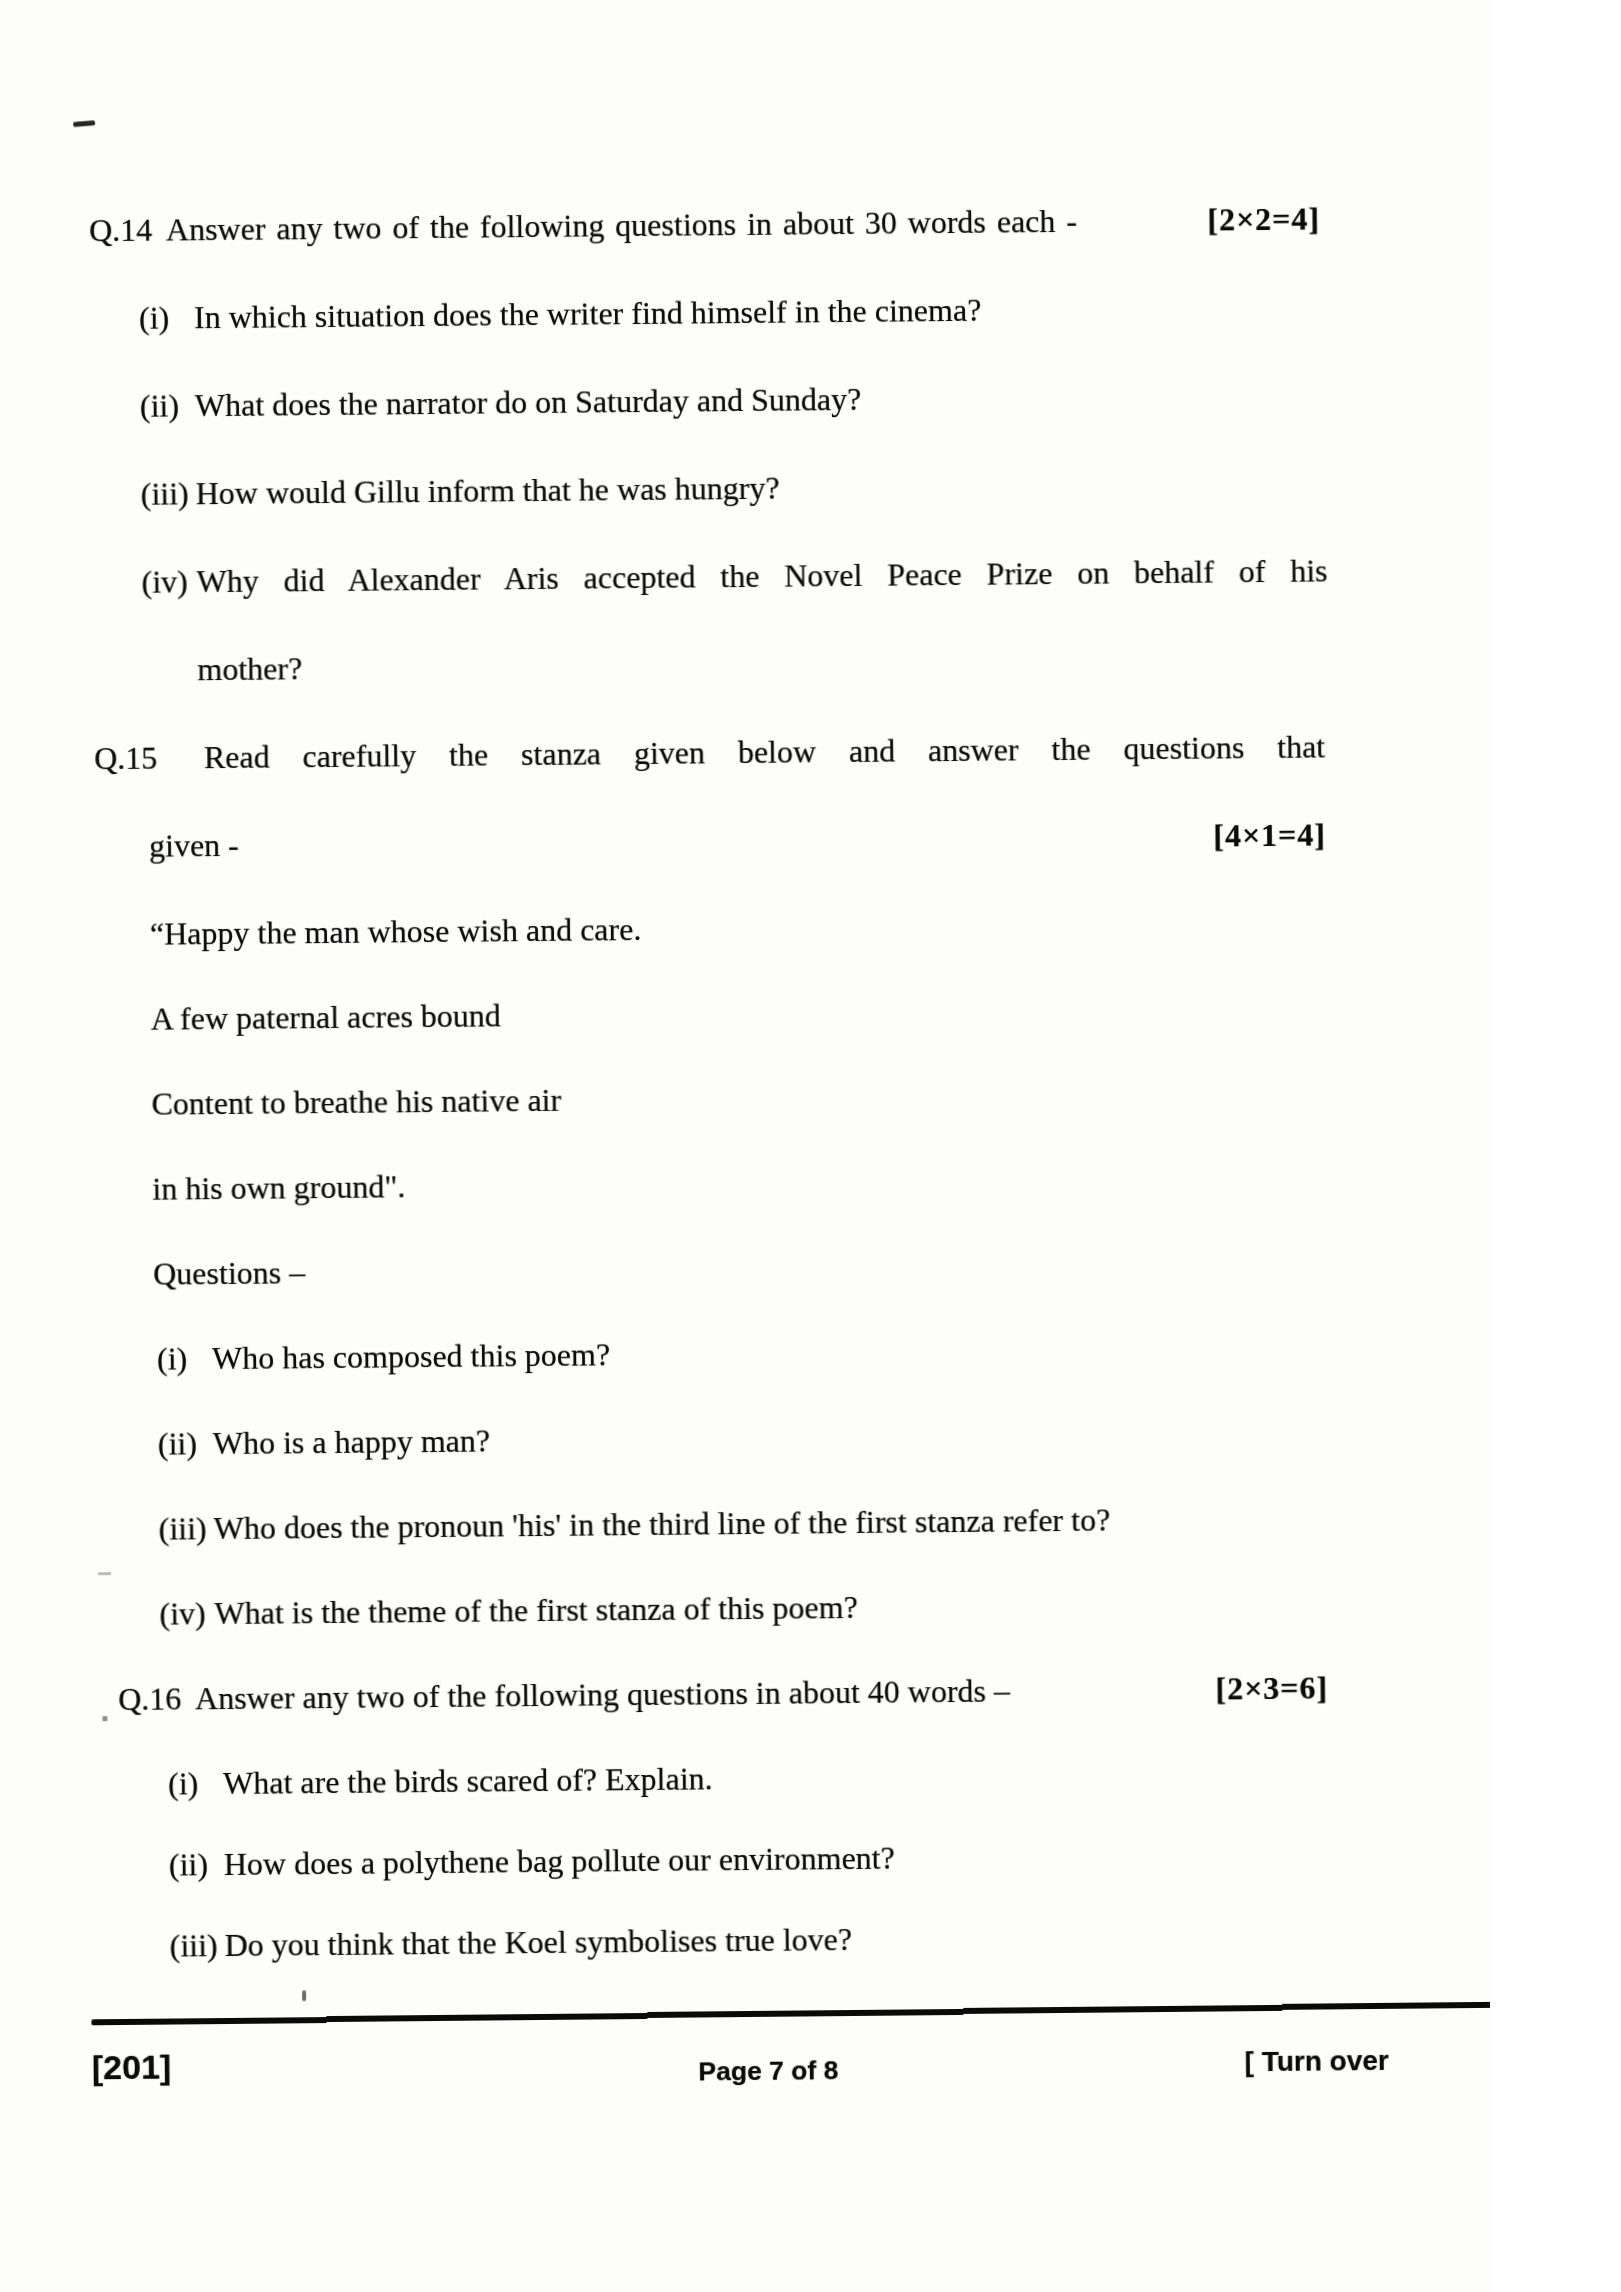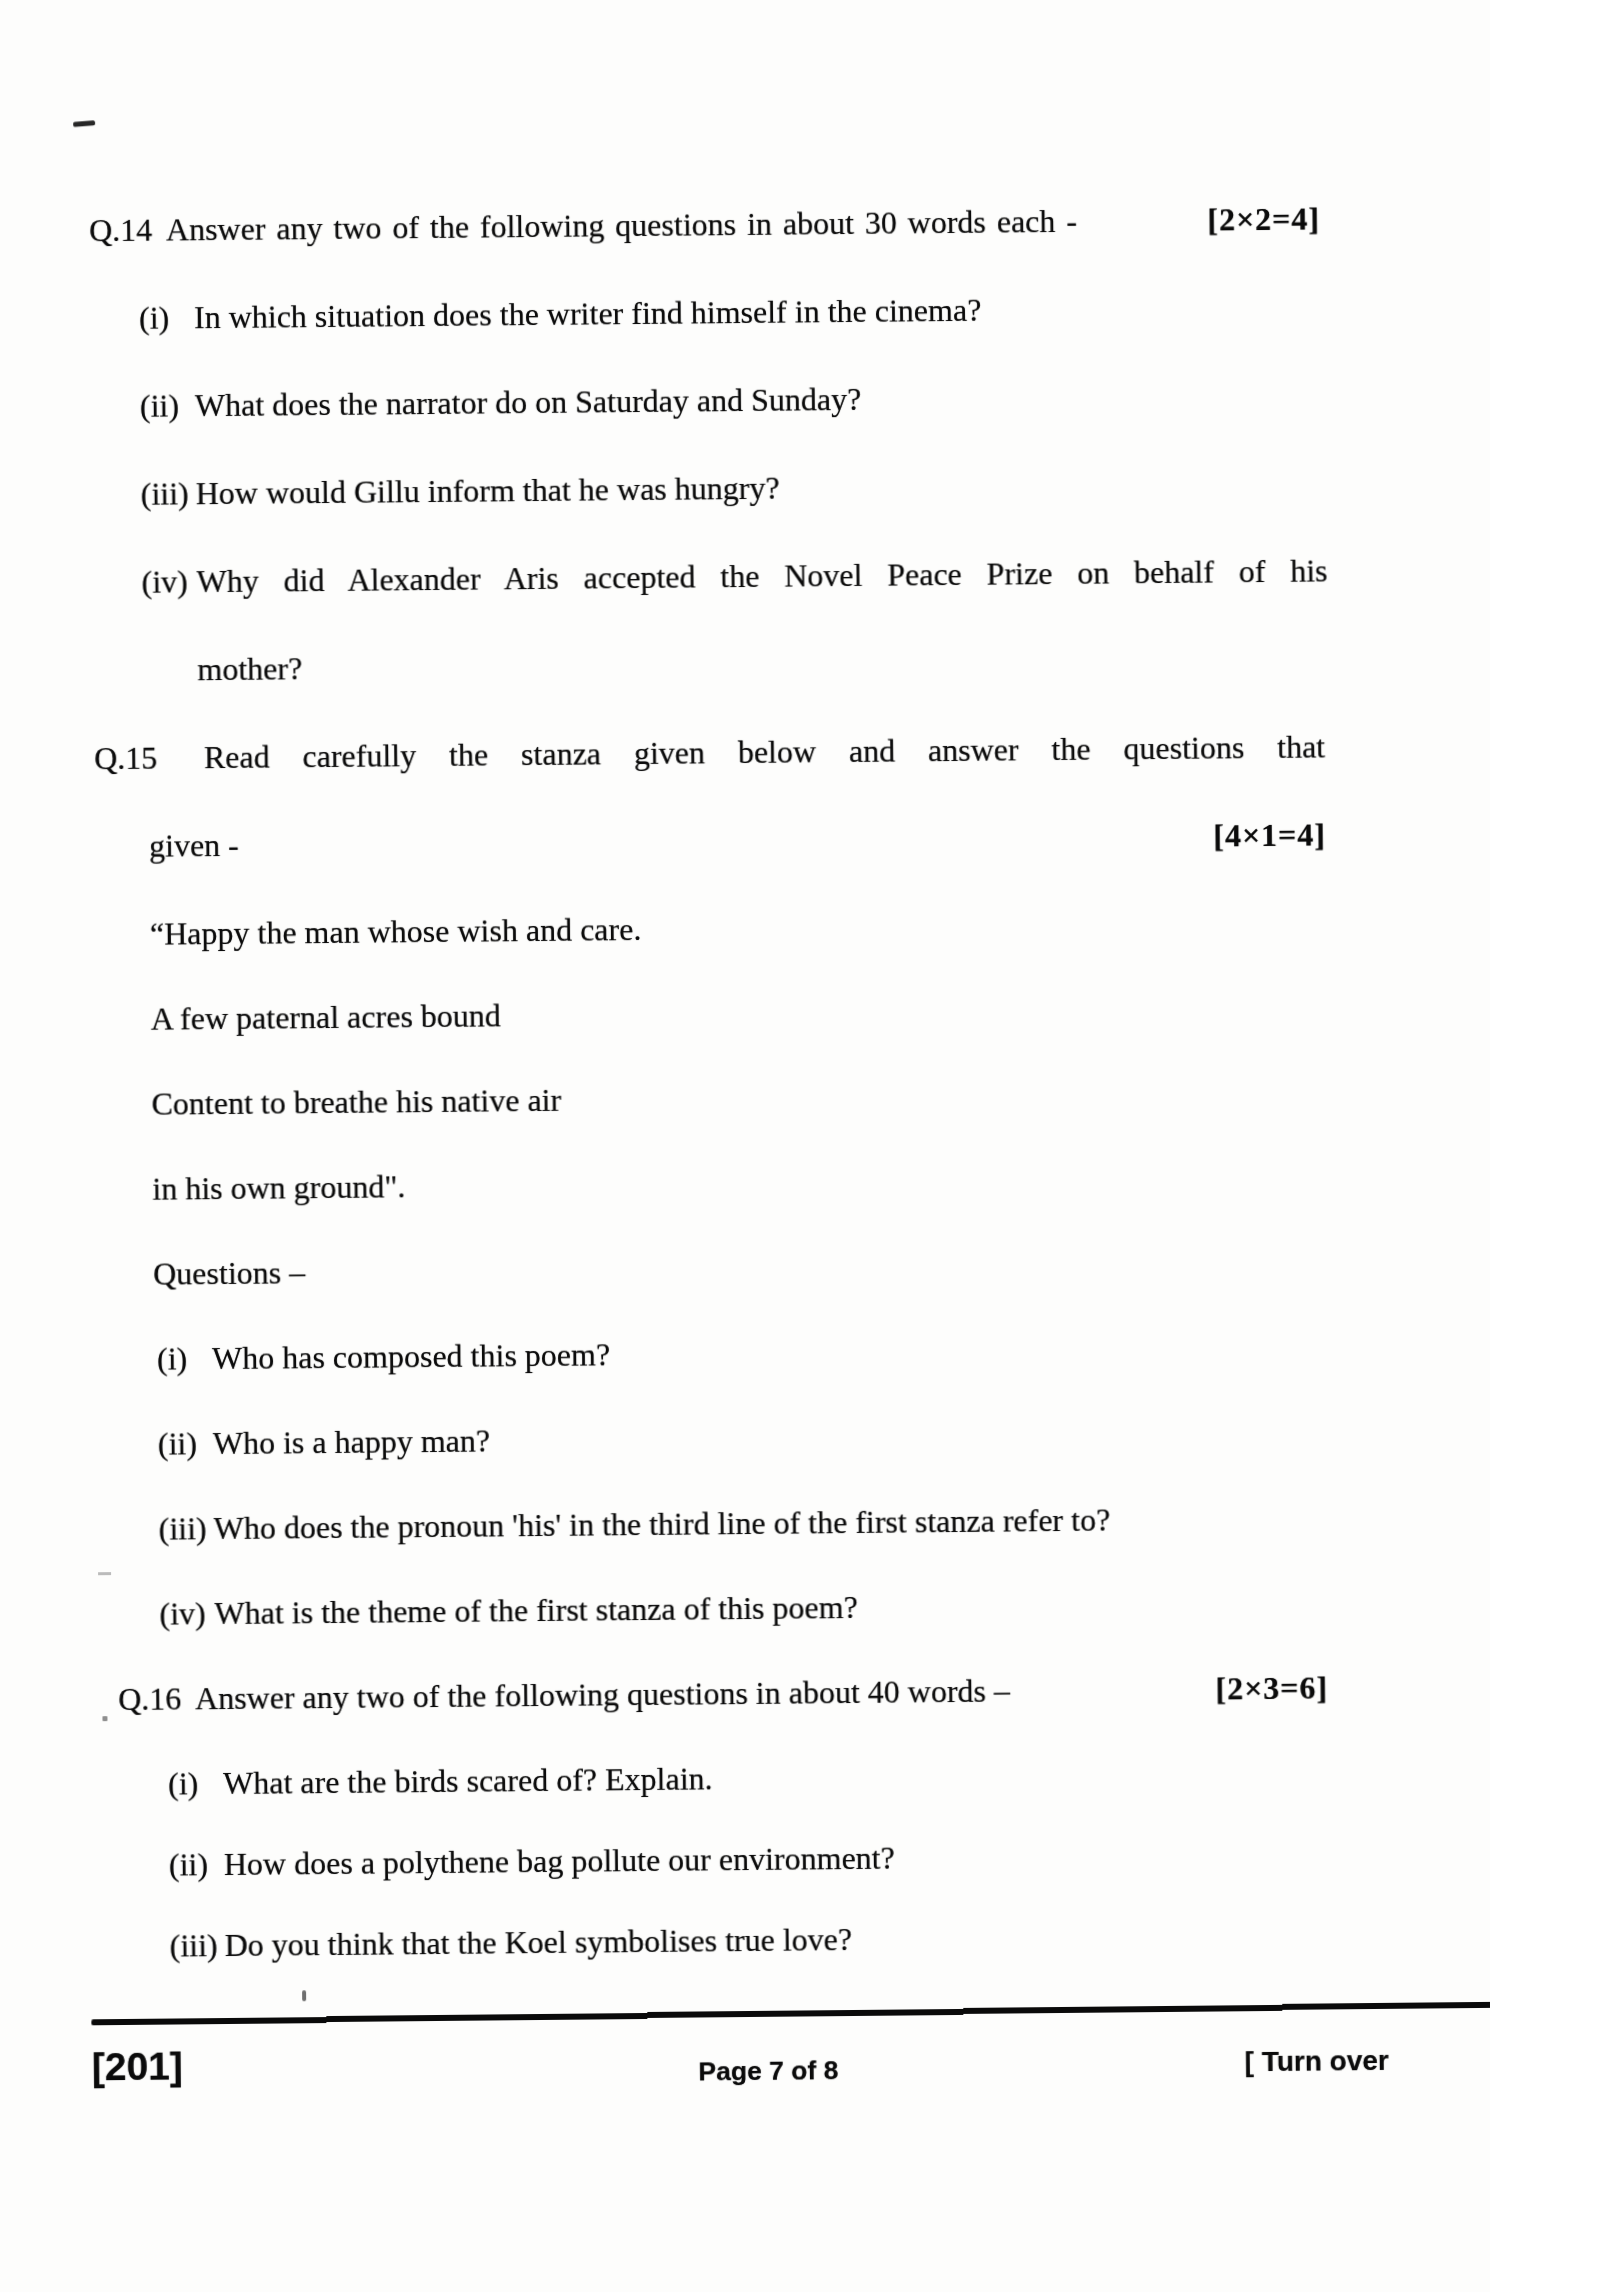--- a/index.html
+++ b/index.html
@@ -68,21 +68,21 @@
     position:absolute;
     left:83px; top:2011px;
     width:1431px; height:5.9px;
     background:#0d0d0d;
     transform:rotate(-0.18deg);
     border-radius:2px;
   }
   .footer-left {
     position:absolute; left:83px; top:2039px;
     font-family:"Liberation Sans", sans-serif;
-    font-weight:bold; font-size:39px;
+    font-weight:bold; font-size:34px;
   }
   .footer-center {
     position:absolute; left:647px; top:2049px; width:225px;
     text-align:center;
     font-family:"Liberation Sans", sans-serif;
     font-weight:bold; font-size:26.5px;
   }
   .footer-right {
     position:absolute; right:110px; top:2045px;
     font-family:"Liberation Sans", sans-serif;

